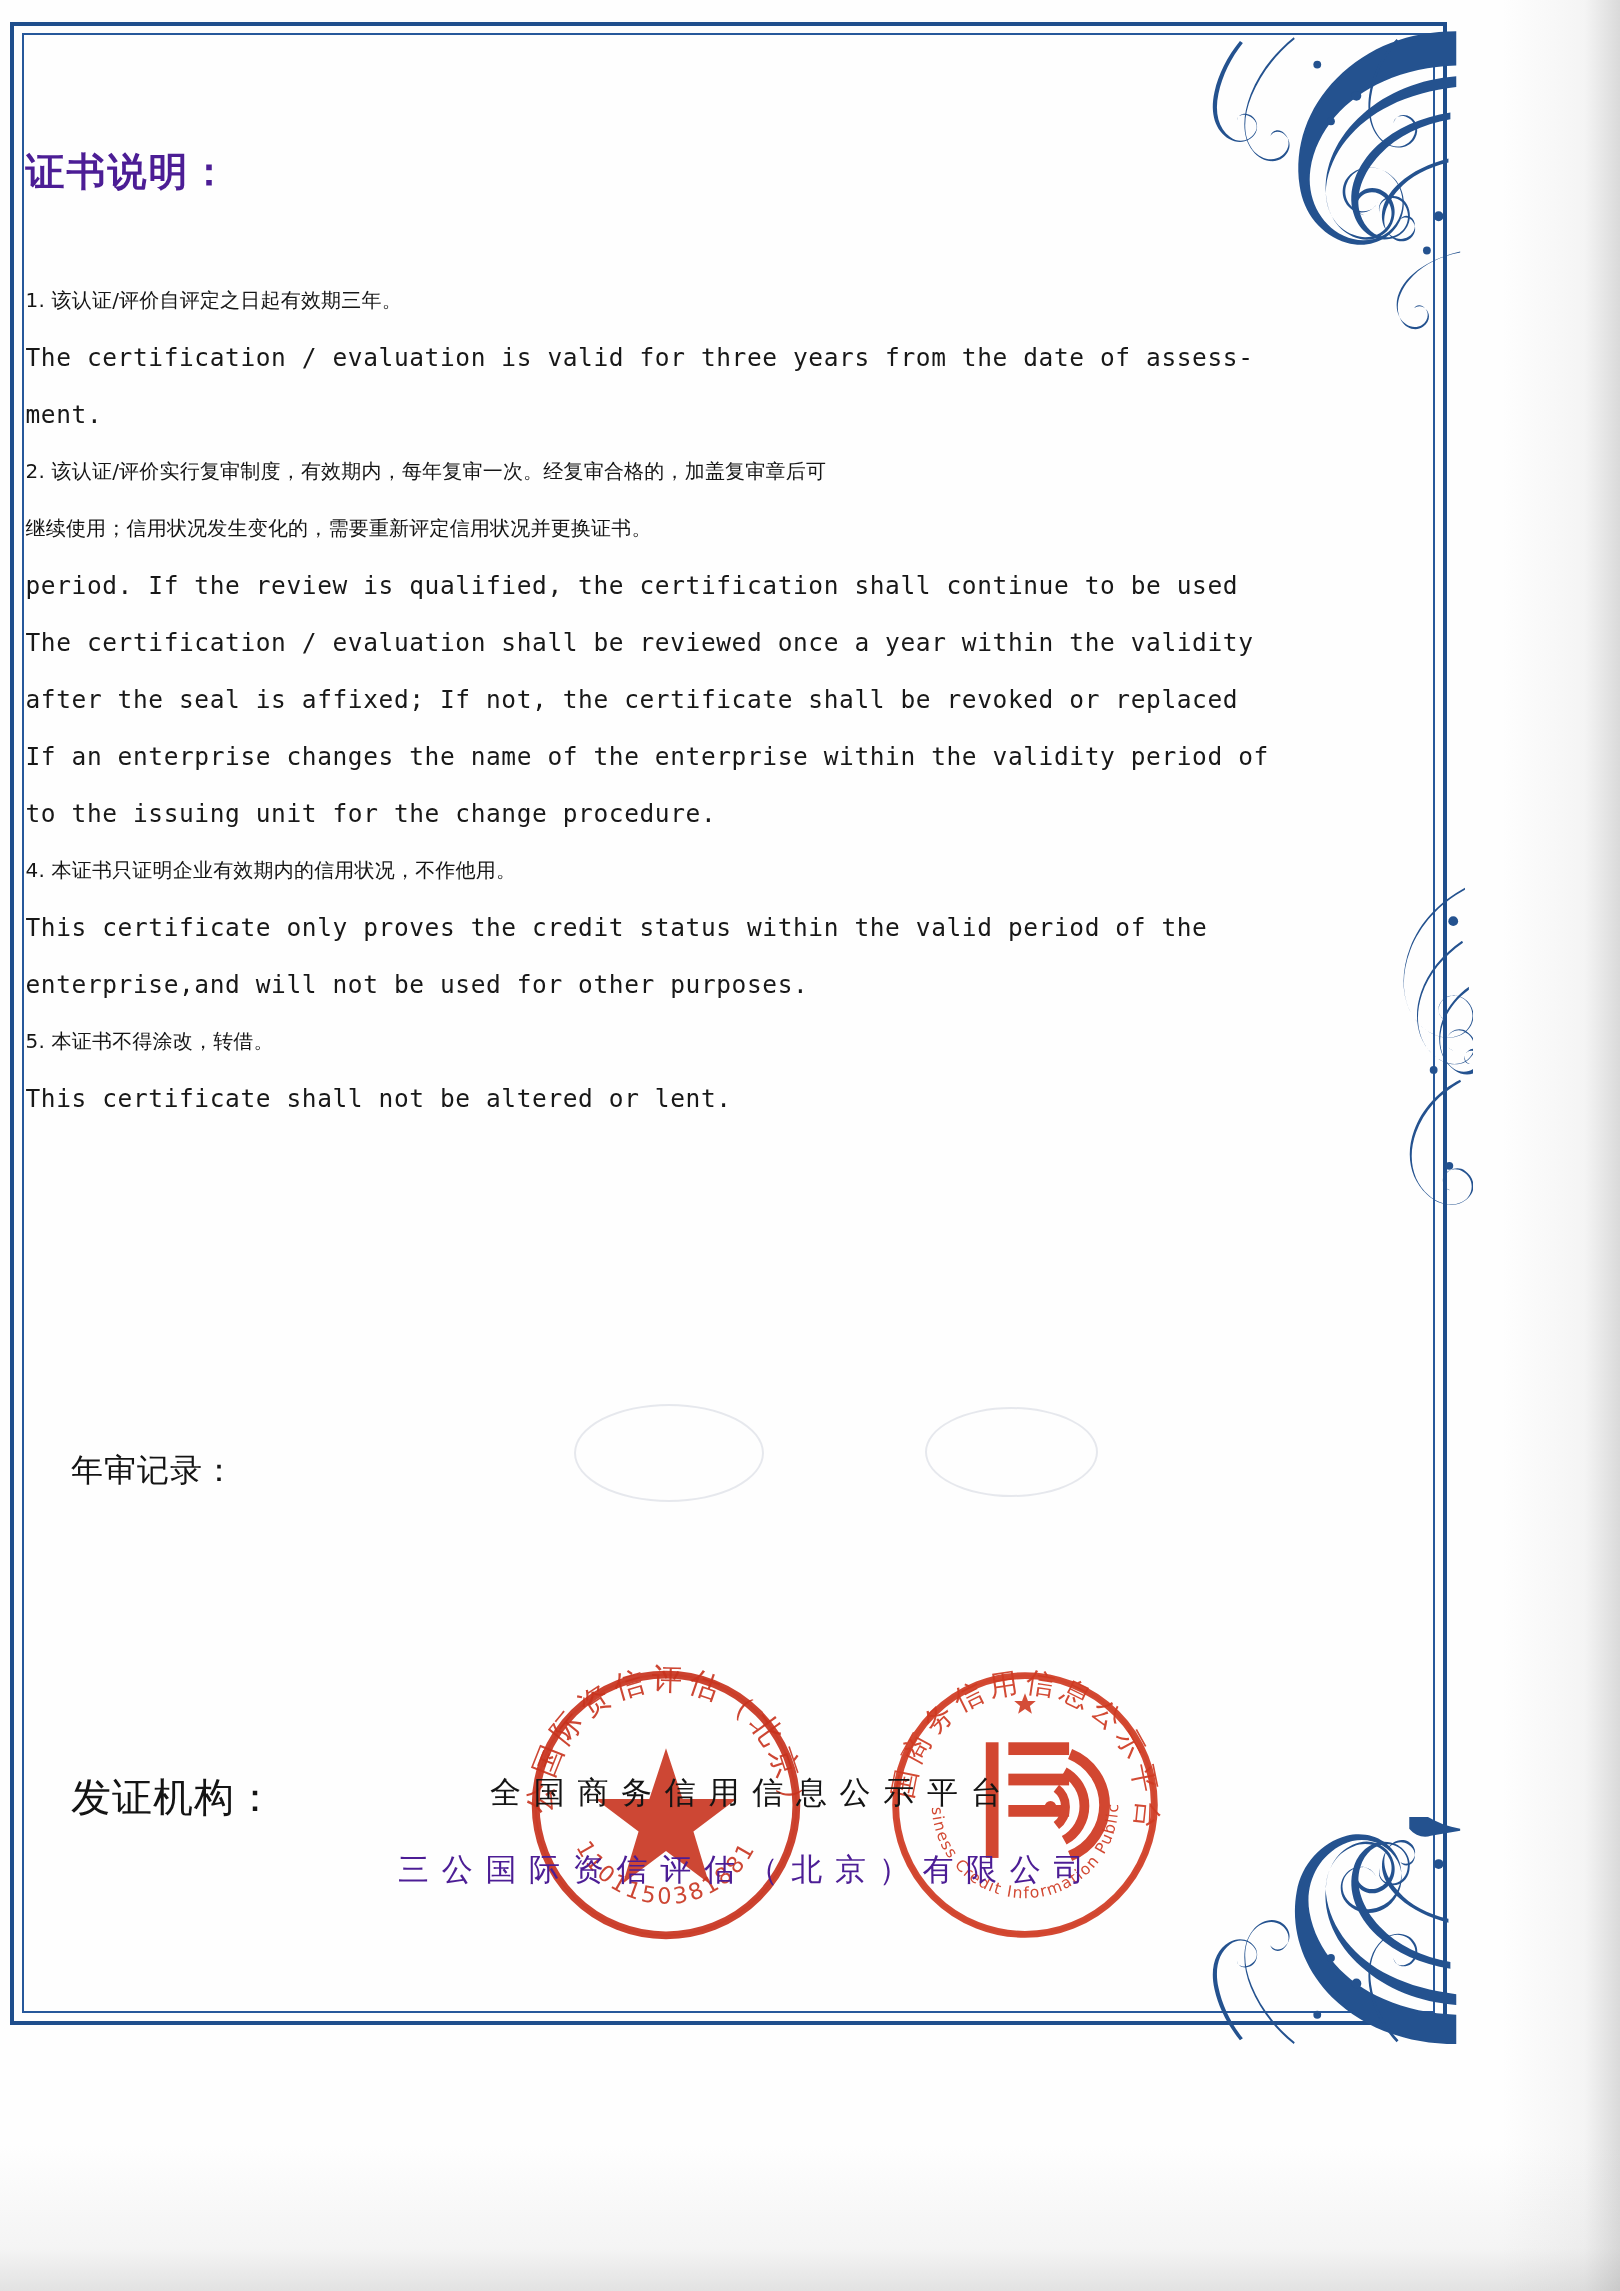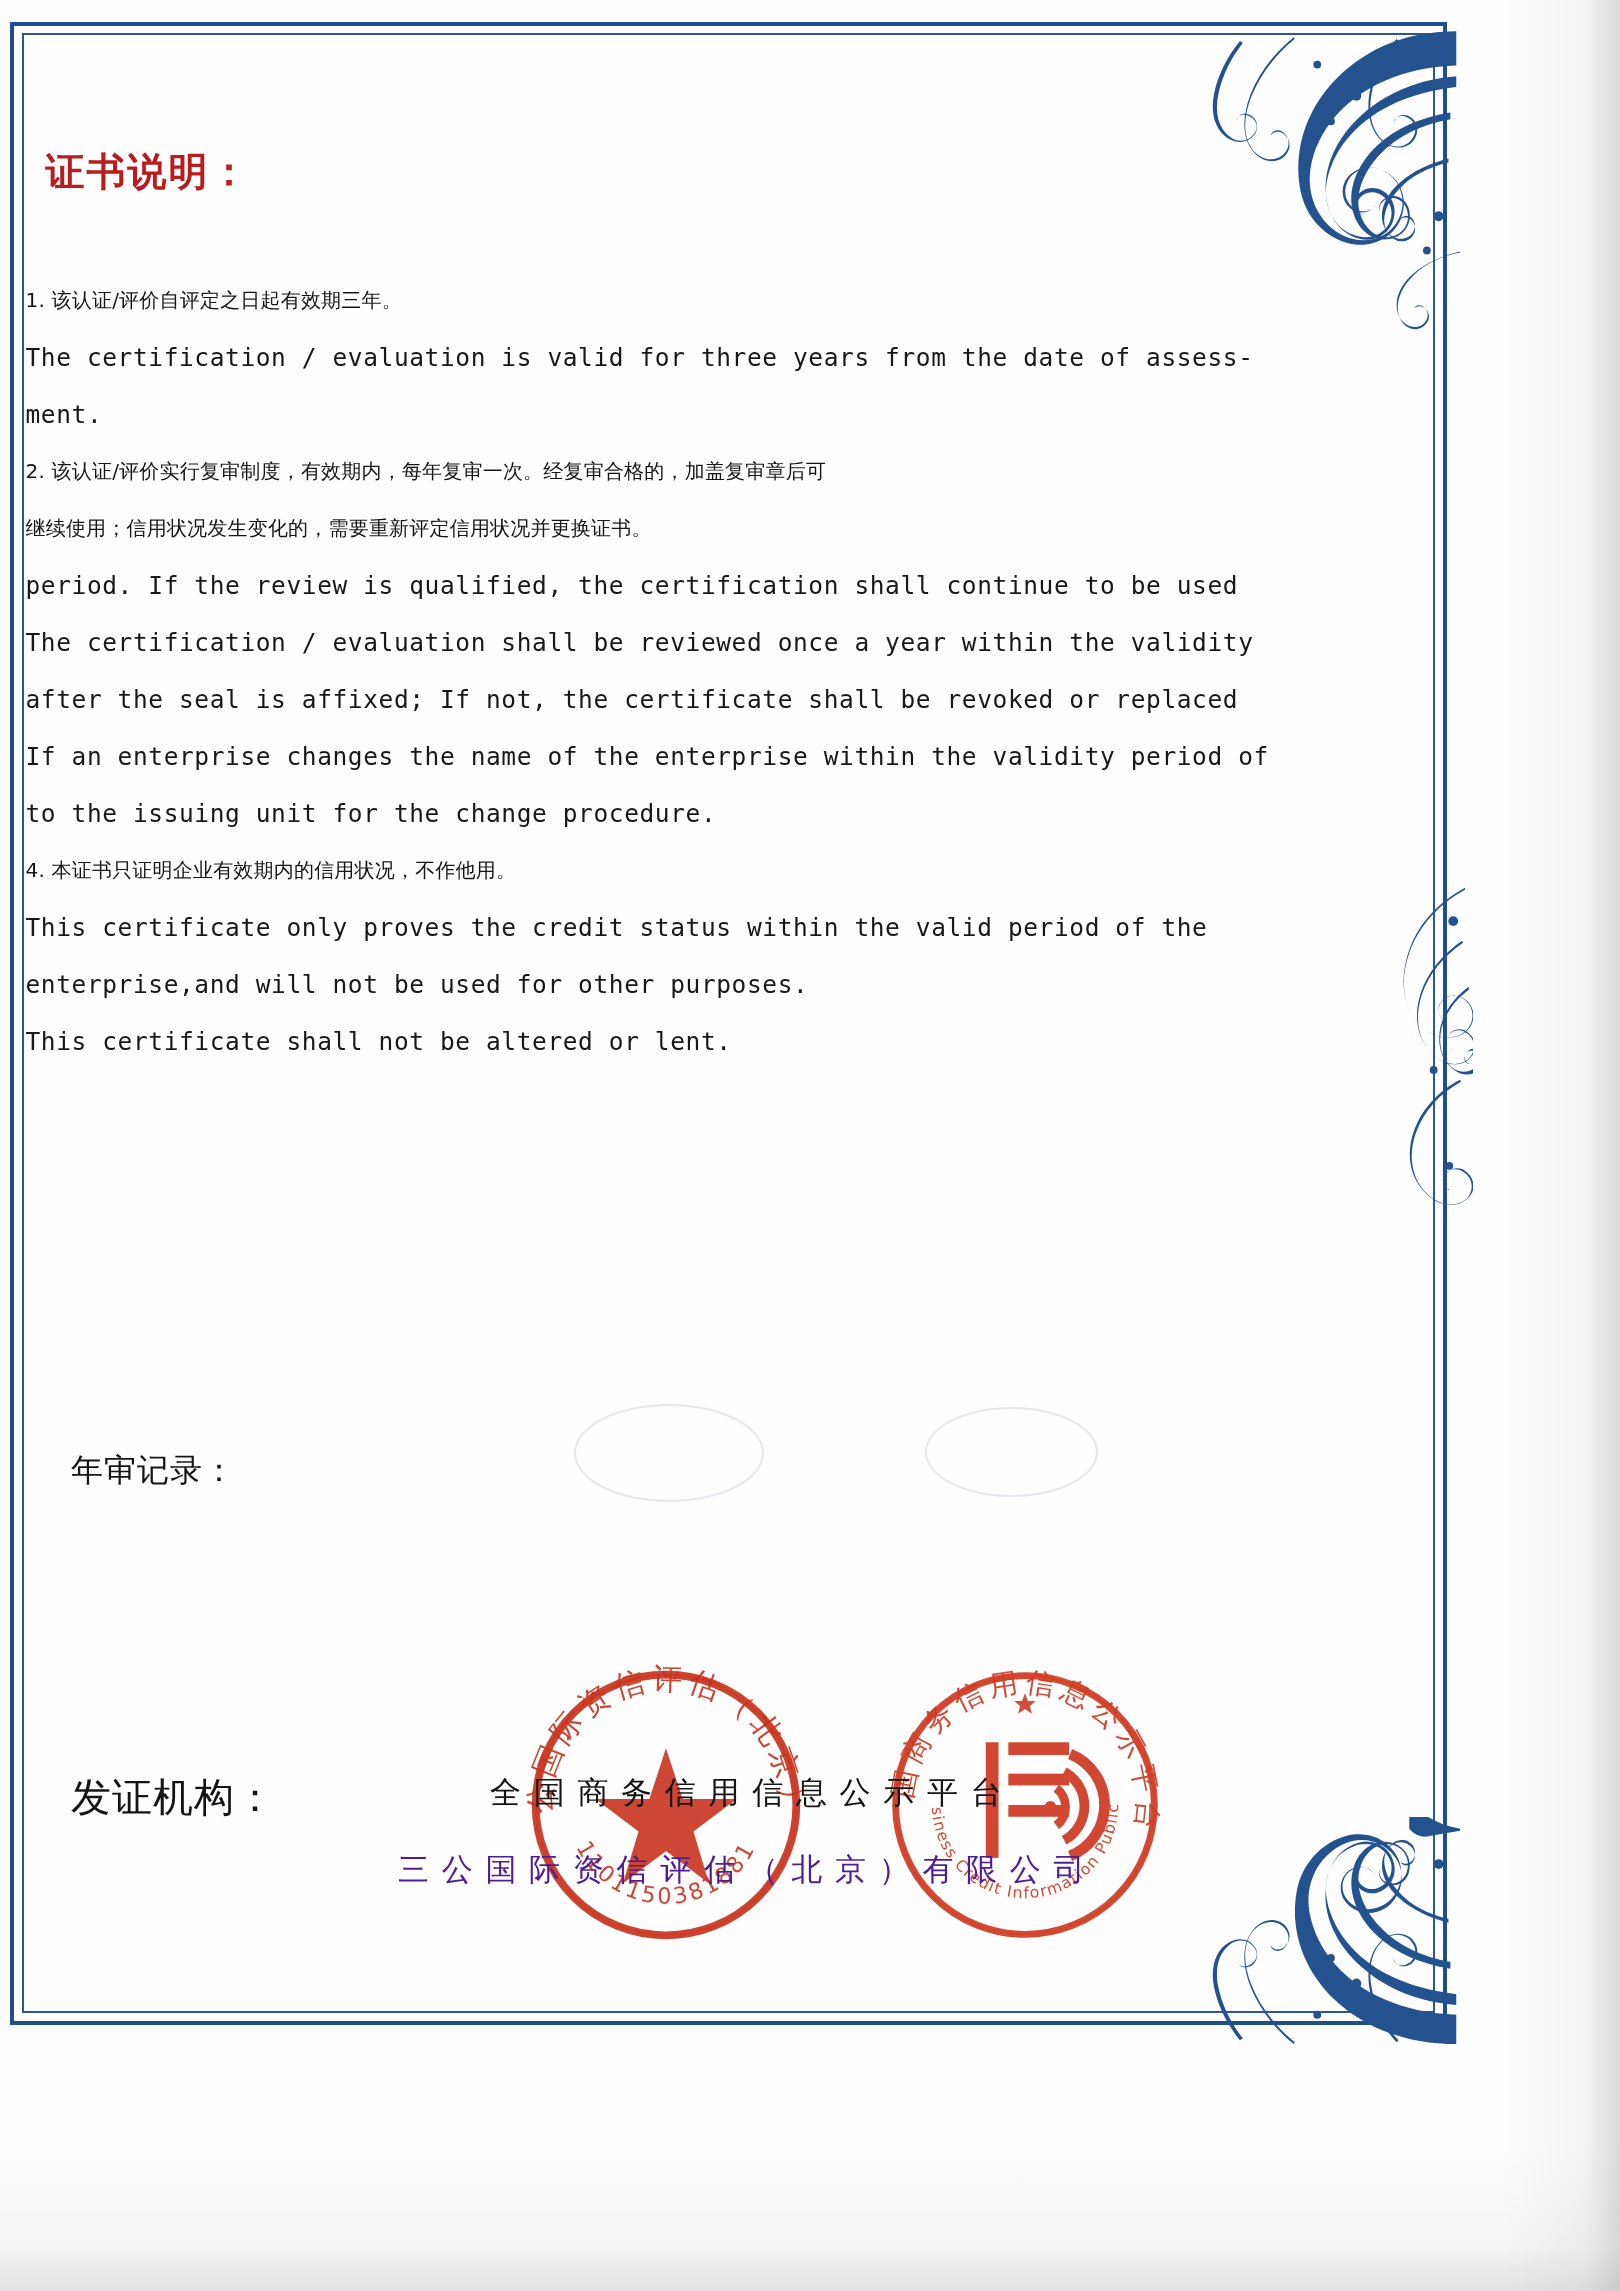--- a/index.html
+++ b/index.html
@@ -99,23 +99,22 @@
     height: 2292px;
   }
 
   #doc-title {
     position: absolute;
     left: 25.5px;
     top: 145px;
     font-family: Liberation Sans, sans-serif;
     font-size: 39px;
     font-weight: 600;
-    color: #b91c1c;
+    color: #4c1d95;
     letter-spacing: 2px;
-    margin-left: 20px;
   }
 
   #clauses {
     position: absolute;
     left: 25.5px;
     top: 272px;
     width: 1343px;
   }
 
   .cn-line {
@@ -276,20 +275,21 @@
         <div class="cn-line">2. 该认证/评价实行复审制度，有效期内，每年复审一次。经复审合格的，加盖复审章后可</div>
         <div class="cn-line">继续使用；信用状况发生变化的，需要重新评定信用状况并更换证书。</div>
         <div class="en-line">period. If the review is qualified,  the certification shall continue to be used</div>
         <div class="en-line">The certification / evaluation shall be reviewed once a year within the validity</div>
         <div class="en-line">after the seal is affixed; If not, the certificate shall be revoked or replaced</div>
         <div class="en-line">If an enterprise changes the name of the enterprise within the validity period of</div>
         <div class="en-line">to the issuing unit for the change procedure.</div>
         <div class="cn-line">4. 本证书只证明企业有效期内的信用状况，不作他用。</div>
         <div class="en-line">This certificate only proves the credit status within the valid period of the</div>
         <div class="en-line">enterprise,and will not be used for other purposes.</div>
+        <div class="cn-line">5. 本证书不得涂改，转借。</div>
         <div class="en-line">This certificate shall not be altered or lent.</div>
       </div>
 
     <div id="ghost1" class="ghost-ellipse"></div>
     <div id="ghost2" class="ghost-ellipse"></div>
 
     <div id="label-annual">年审记录：</div>
     <div id="label-issuer">发证机构：</div>
 
     <div id="issuer-line1">全国商务信用信息公示平台</div>

